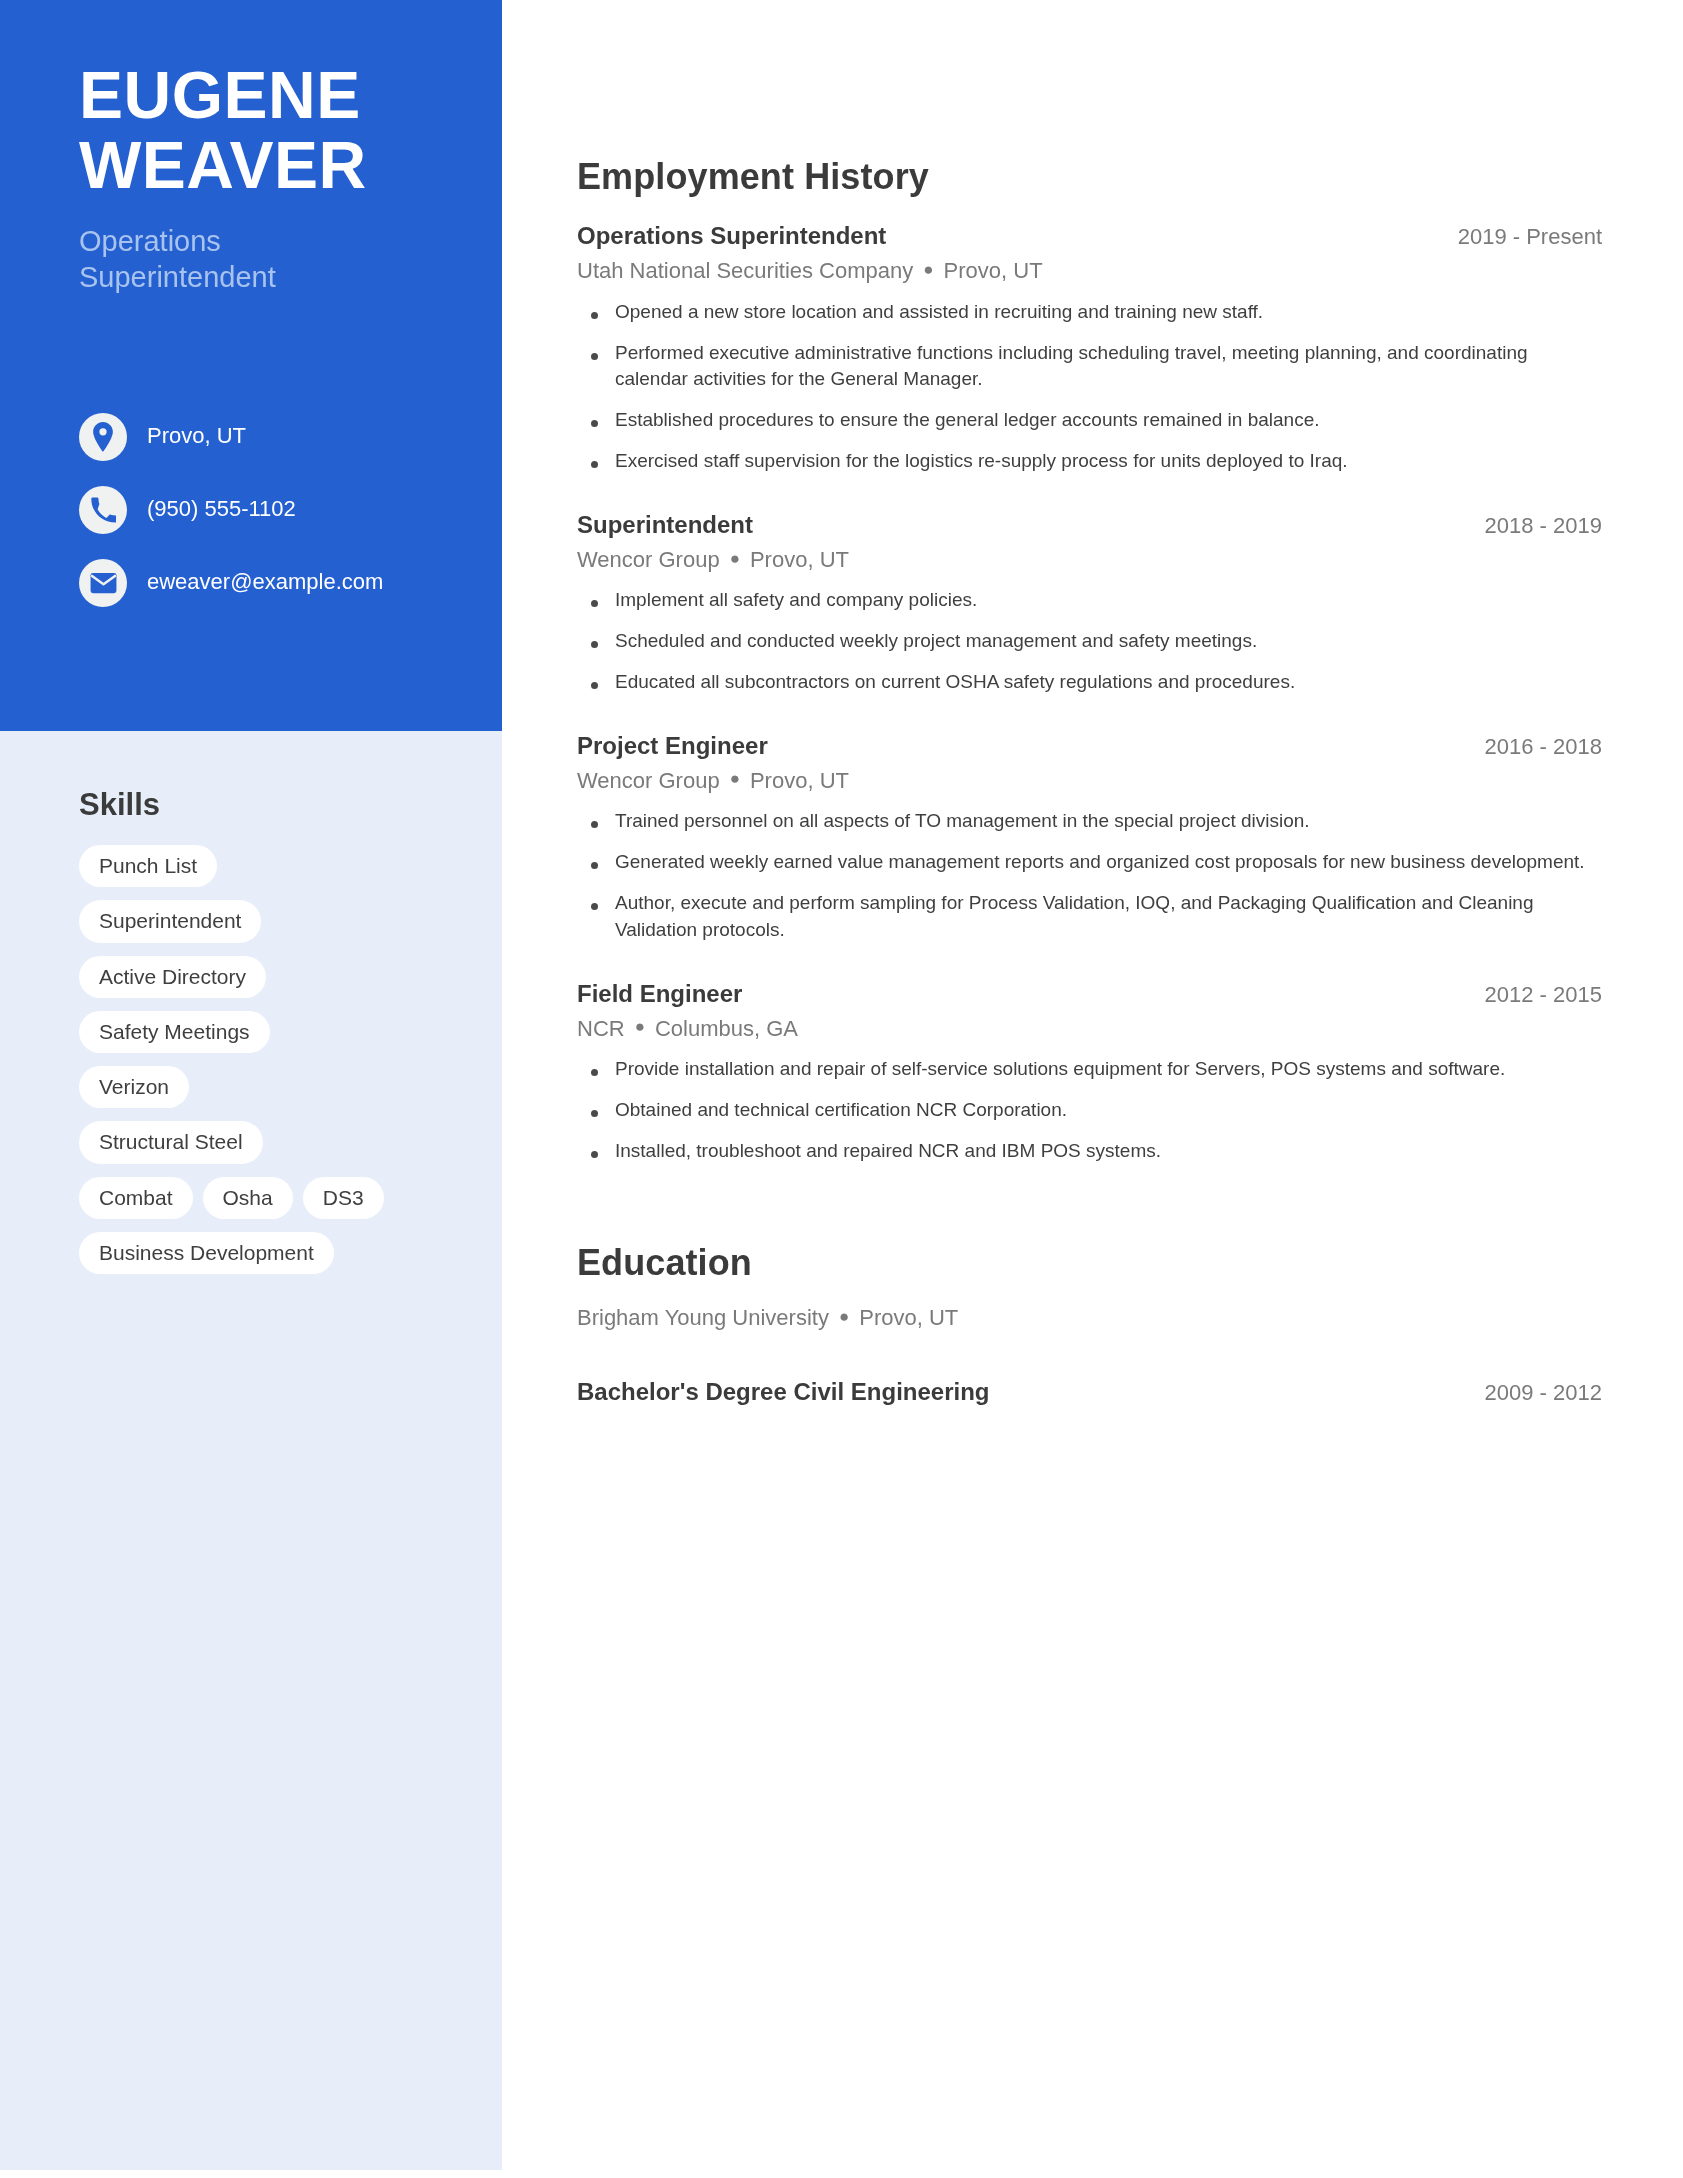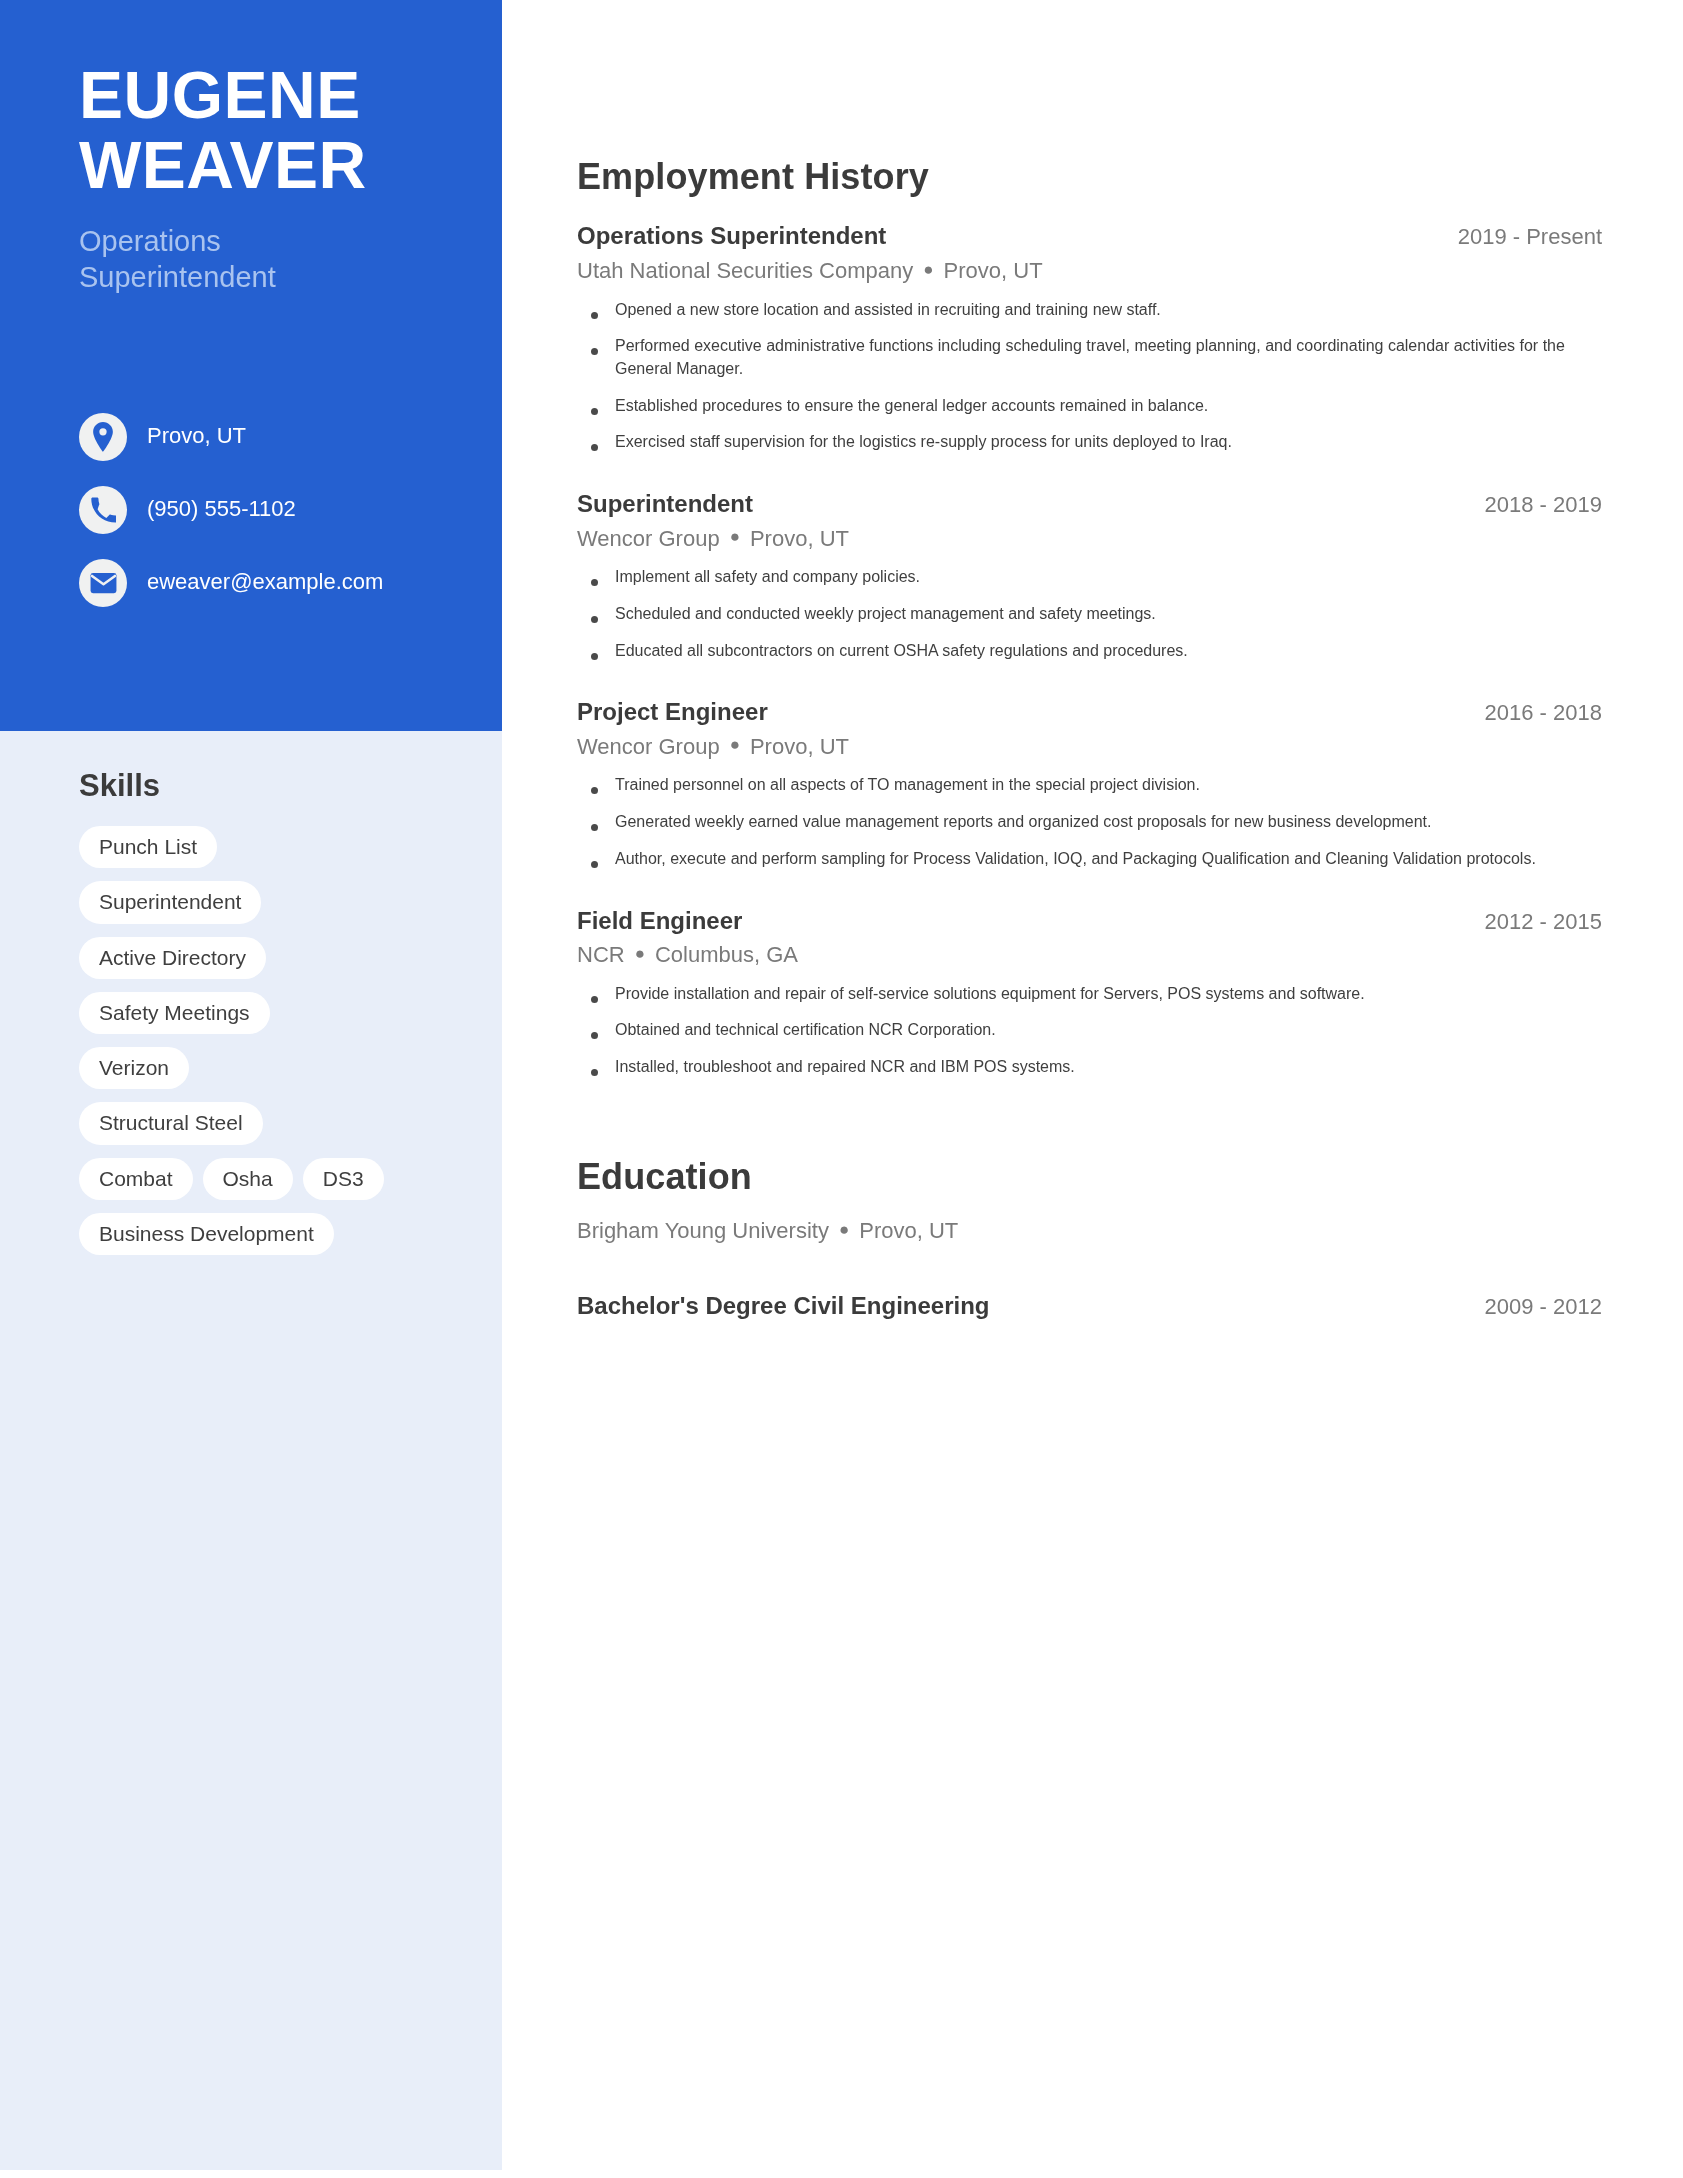--- a/index.html
+++ b/index.html
@@ -88,21 +88,21 @@
     font-size: 22px;
     font-weight: 400;
     line-height: 1.2;
     white-space: nowrap;
   }
 
   
   .skills-block {
     position: absolute;
     left: 79px;
-    top: 768px;
+    top: 787px;
     width: 406px;
   }
   .skills-title {
     color: #3b3b3b;
     font-size: 31px;
     font-weight: 700;
     margin-bottom: 22px;
   }
   .skill-rows { display: block; }
   .skill-row {
@@ -179,21 +179,21 @@
     top: -2px;
   }
 
   .bullets {
     margin-top: 13px;
     list-style: none;
   }
   .bullets li {
     position: relative;
     color: #3f3f3f;
-    font-size: 16px;
+    font-size: 19px;
     line-height: 1.42;
     padding-left: 38px;
     margin-bottom: 14px;
   }
   .bullets li:last-child { margin-bottom: 0; }
   .bullets li::before {
     content: "";
     position: absolute;
     left: 14px;
     top: 13px;

